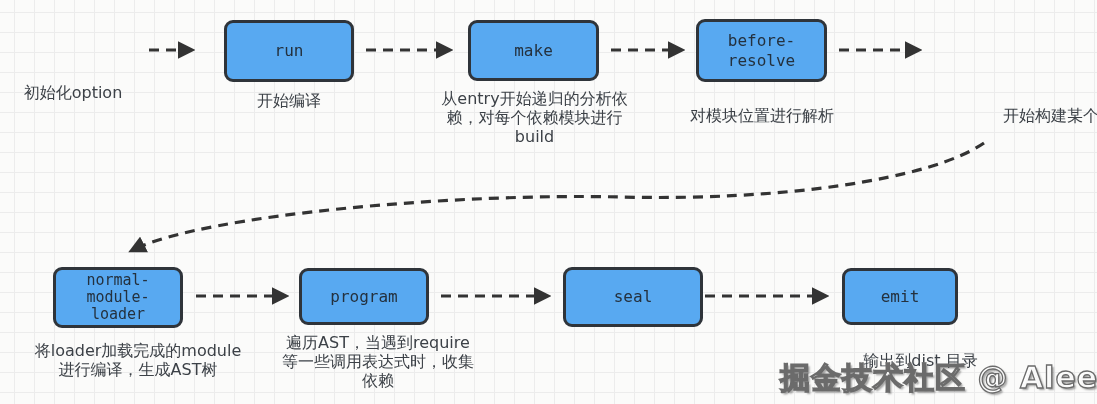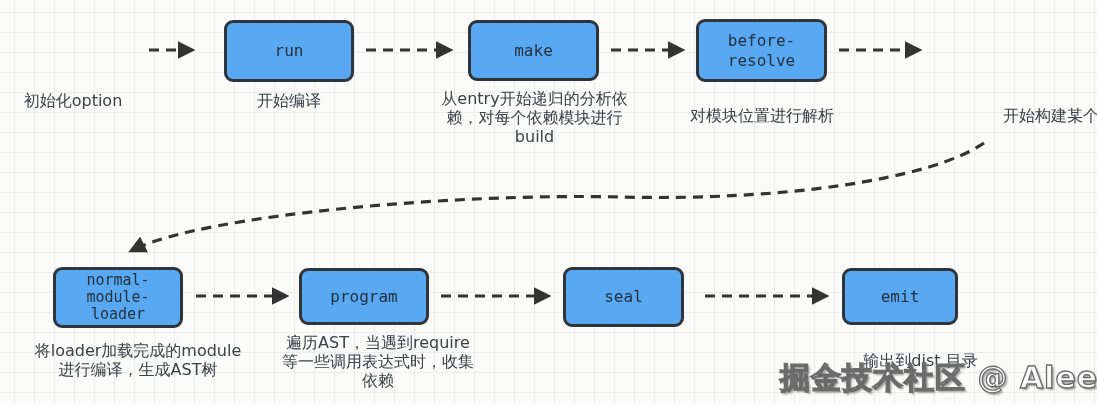--- a/index.html
+++ b/index.html
@@ -83,24 +83,24 @@
 
   <div class="node" style="left:224px;top:20px;width:130px;height:62px">run</div>
   <div class="node" style="left:468px;top:20px;width:131px;height:61px">make</div>
   <div class="node" style="left:696px;top:19px;width:131px;height:63px">before-
 resolve</div>
 
   <div class="node tight" style="left:53px;top:267px;width:130px;height:61px">normal-
 module-
 loader</div>
   <div class="node" style="left:299px;top:268px;width:130px;height:57px">program</div>
-  <div class="node" style="left:563px;top:267px;width:121px;height:60px">seal</div>
+  <div class="node" style="left:563px;top:267px;width:140px;height:60px">seal</div>
   <div class="node" style="left:842px;top:268px;width:116px;height:57px">emit</div>
 
-  <div class="caption" style="left:8px;top:92px;width:130px">初始化option</div>
+  <div class="caption" style="left:8px;top:84px;width:130px">初始化option</div>
   <div class="caption" style="left:224px;top:92px;width:130px">开始编译</div>
   <div class="caption" style="left:428px;top:90px;width:213px">从entry开始递归的分析依
 赖，对每个依赖模块进行
 build</div>
   <div class="caption" style="left:678px;top:107px;width:168px">对模块位置进行解析</div>
   <div class="caption" style="left:994px;top:107px;width:146px">开始构建某个模块</div>
 
   <div class="caption" style="left:28px;top:342px;width:220px">将loader加载完成的module
 进行编译，生成AST树</div>
   <div class="caption" style="left:270px;top:334px;width:216px">遍历AST，当遇到require

